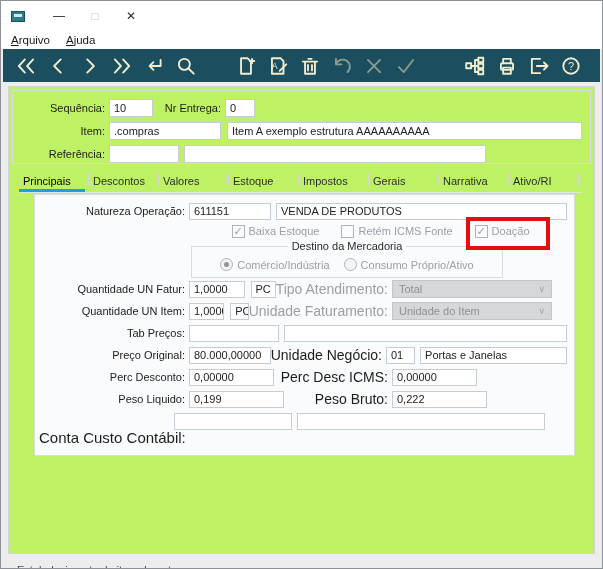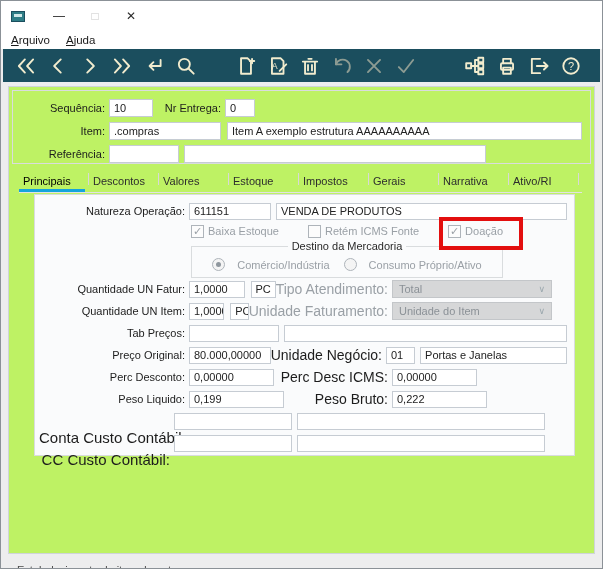--- a/index.html
+++ b/index.html
@@ -43,37 +43,37 @@
   
   .tabs { position:absolute; top:82px; left:10px; right:12px; height:24px; display:flex; border-bottom:1px solid #e2e2e2; }
   .tab { width:70px; flex:0 0 auto; font-size:11px; color:#2d2d2d; display:flex; align-items:flex-end; padding:0 2px 5px 4px; position:relative; }
   .tab::after { content:""; position:absolute; right:0; top:4px; height:12px; width:1px; background:#d8d8d8; }
   .tab.active { color:#000; }
   .tab.active::before { content:""; position:absolute; left:0; right:4px; bottom:0; height:3px; background:#15a4dc; }
 
   
   .panel { position:absolute; top:107px; left:25px; width:541px; height:262px; border:1px solid #d9dcde; background:#fafbfc; padding:5px 4px 0 4px; }
   .frow { display:flex; align-items:center; height:22px; }
-  .frow.cbrow { height:18px; padding-left:152px; gap:29px; }
+  .frow.cbrow { height:18px; padding-left:152px; gap:22px;justify-content:center; }
   .lbl { width:150px; flex:0 0 auto; text-align:right; padding-right:4px; font-size:11px; color:#1c1c1c; white-space:nowrap; }
   .lbl-s { width:135px; flex:0 0 auto; text-align:right; padding-right:4px; font-size:15px; color:#1c1c1c; white-space:nowrap;margin-top:32px; }
   .lbl2 { text-align:right; padding-right:4px; font-size:14px; color:#1c1c1c; white-space:nowrap; }
   .lbl2.grow { flex:1; }
   .dim { color:#9aa0a6; }
 
   .cbgroup { display:flex; align-items:center; gap:4px; position:relative; }
   .cb { width:13px; height:13px; border:1px solid #aeb4ba; background:#fcfcfc; display:flex; align-items:center; justify-content:center; flex:0 0 auto; }
   .cb.checked::after { content:"\2713"; font-size:11px; color:#9aa0a6; line-height:1; }
   .cblabel { font-size:11px; color:#9aa0a6; white-space:nowrap; }
 
   .red-annotation { position:absolute; left:-9px; top:-8px; right:-20px; bottom:-12px; border:4px solid #e30f0f; pointer-events:none; z-index:5; }
 
   fieldset.destino { margin-left:152px; width:312px; height:38px; border:1px solid #d9dcde; padding:0 8px; display:flex; align-items:center; justify-content:center; gap:14px; }
   fieldset.destino legend { font-size:11px; color:#2a2a2a; padding:0 4px; margin:0 auto; text-align:center; }
-  .radiogroup { display:flex; align-items:center; gap:12px; }
+  .radiogroup { display:flex; align-items:center; gap:4px; }
   .radio { width:13px; height:13px; border:1px solid #aeb4ba; border-radius:50%; background:#f4f4f4; display:flex; align-items:center; justify-content:center; flex:0 0 auto; }
   .radio.selected::after { content:""; width:5px; height:5px; border-radius:50%; background:#8f979e; }
   .radiolabel { font-size:11px; color:#9aa0a6; white-space:nowrap; }
 
   .dropdown { height:18px; background:#d6d7d8; border:1px solid #c3c6c9; color:#8b9197; font-size:11px; display:flex; align-items:center; justify-content:space-between; padding:0 6px; flex:0 0 auto; }
   .dd-chevron { font-size:9px; color:#9aa7ad; }
 
   
   .status-strip { position:absolute; left:8px; right:8px; bottom:0; height:14px; overflow:hidden; }
   .status-strip span { display:block; margin-top:10px; margin-left:8px; font-size:11px; color:#4a4a4a; white-space:nowrap; }
@@ -327,25 +327,20 @@
         <div class="lbl2" style="width:108px">Peso Bruto:</div>
         <div class="inp h17" style="width:95px">0,222</div>
       </div>
 
       <div class="frow">
         <div class="lbl-s">Conta Custo Contábil:</div>
         <div class="inp h17" style="width:118px"></div>
         <div class="inp h17" style="width:248px; margin-left:5px"></div>
       </div>
 
-      <div class="frow">
-        <div class="lbl-s">CC Custo Contábil:</div>
-        <div class="inp h17" style="width:118px"></div>
-        <div class="inp h17" style="width:248px; margin-left:5px"></div>
-      </div>
 
     </div>
   </div>
 
   <div class="status-strip">
     <span>Estabelecimento do item da nota</span>
   </div>
 
 </div>
 

